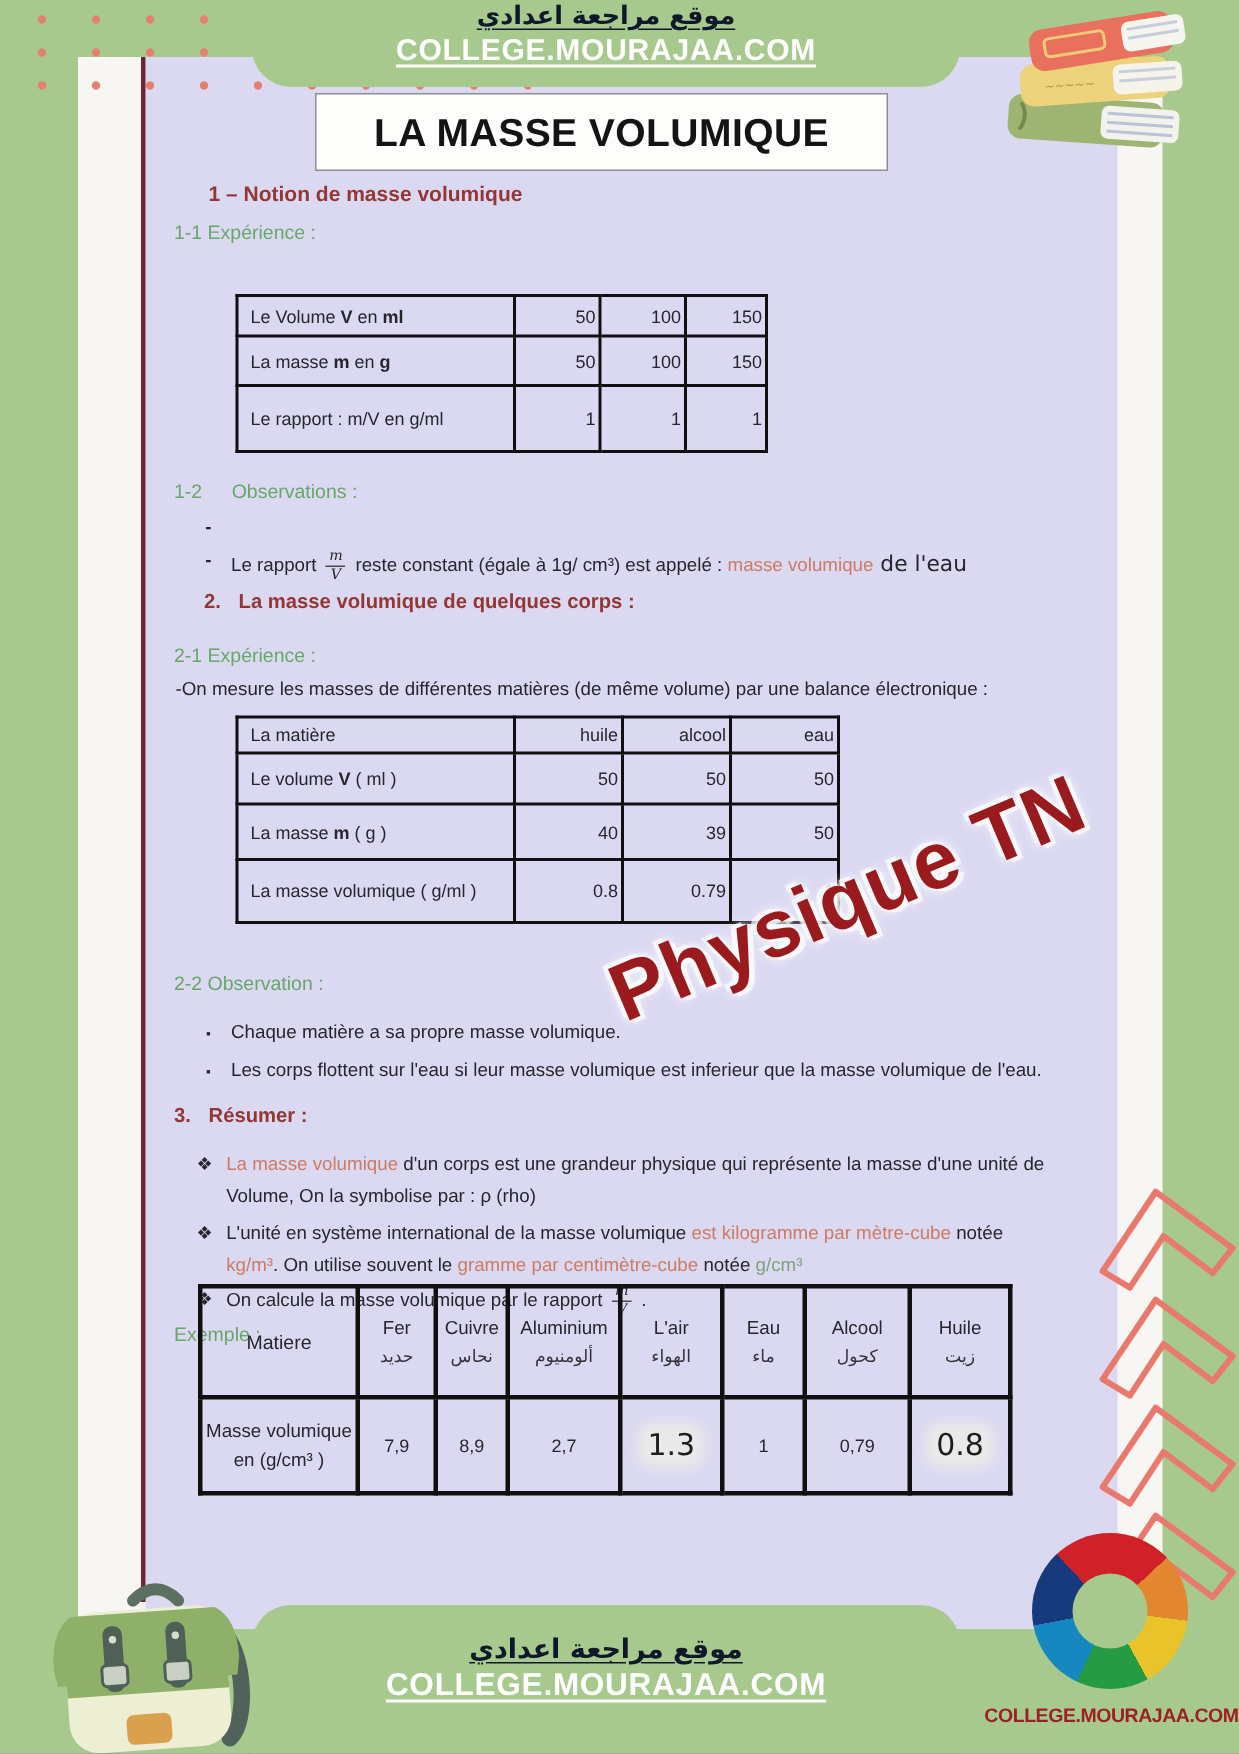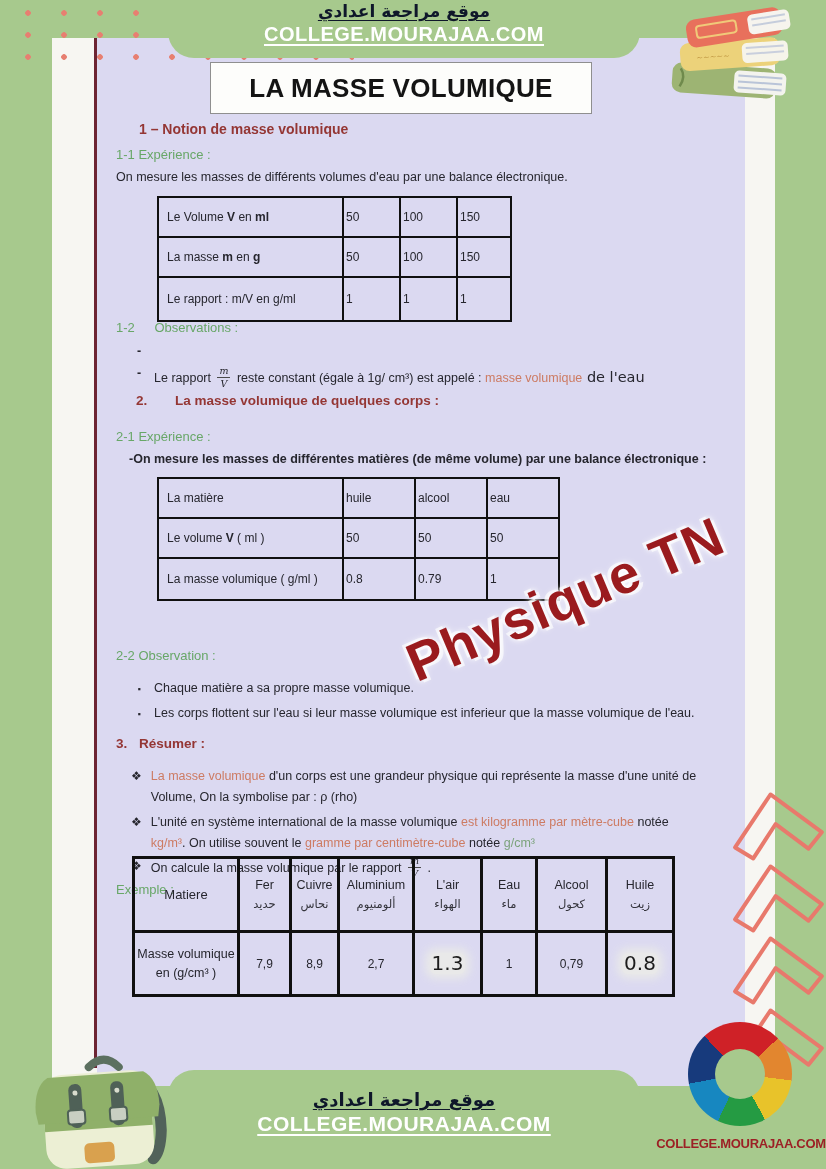--- a/index.html
+++ b/index.html
@@ -40,21 +40,21 @@
   .resume{position:absolute;z-index:4;display:flex;gap:9px;font-size:12.5px;color:#26262e;}
   .resume .mk-d{font-size:12px;line-height:21px;}
   .resume .rtxt{width:565px;line-height:21px;}
   .frac{display:inline-block;vertical-align:-5px;text-align:center;line-height:1;font-size:9.5px;margin:0 3px;
         font-family:"DejaVu Serif",serif;font-style:italic;color:#26262e;}
   .frac .num{display:block;border-bottom:1px solid #4a4a4a;padding:0 2px 1px;}
   .frac .den{display:block;padding-top:1px;}
   
   .tbl{position:absolute;z-index:4;border-collapse:collapse;table-layout:fixed;}
   .tbl td{border:2px solid #101010;padding:0 8px;font-size:12px;color:#26262e;overflow:hidden;}
-  .tbl .val{text-align:left;padding:12px 2px;}
+  .tbl .val{text-align:right;padding:0 2px;}
   .t3 td{border-width:3px;text-align:center;padding:0 2px;}
   .t3 .fr{display:block;font-size:12.5px;line-height:1.5;}
   .t3 .ar{display:block;font-size:11.5px;font-family:"DejaVu Sans",sans-serif;line-height:1.6;color:#33333b;}
   .t3 .mat{font-size:13px;}
   .t3 .mlbl{font-size:12.5px;line-height:1.45;}
   .edited{display:inline-block;font-size:20px;font-family:"DejaVu Sans",sans-serif;color:#1d1d1d;
           background:#e9e9e9;box-shadow:0 0 8px 5px #e9e9e9;border-radius:6px;line-height:1.05;padding:0 2px;}
   
   .watermark{position:absolute;left:365px;top:568px;width:400px;z-index:9;text-align:center;
      transform:rotate(-23deg);font-size:54px;font-weight:bold;color:#9a1b1e;letter-spacing:1px;white-space:nowrap;
@@ -109,21 +109,20 @@
       <rect x="32" y="17" width="40" height="12" rx="3" fill="none" stroke="#f0c979" stroke-width="2"></rect>
     </g>
   </svg>
 
   <div class="title-box">
     <span class="title-text">LA MASSE VOLUMIQUE</span>
   </div>
 
   <div class="h-red" style="left:139px;top:121px;">1 – Notion de masse volumique</div>
   <div class="h-green" style="left:116px;top:147px;">1-1 Expérience :</div>
-  <div class="body-txt" style="left:116px;top:170px;">On mesure les masses de différents volumes d'eau par une balance électronique.</div>
 
   <table class="tbl t1" style="left:157px;top:196px;">
     <colgroup>
         <col style="width:185px">
         <col style="width:57px">
         <col style="width:57px">
         <col style="width:54px">
       </colgroup>
     <tbody>
         <tr style="height:27px">
@@ -156,43 +155,49 @@
     <span class="mk">-</span>
   </div>
 
   <div class="bullet" style="left:134px;top:366px;width:600px;">
     <span class="mk">-</span>
     <span><span>Le rapport </span><span class="frac"><span class="num">m</span><span class="den">V</span></span><span> reste constant (égale à 1g/ cm³) est appelé : </span><span class="hl">masse volumique</span><span class="bigfont"> de l'eau</span></span>
   </div>
 
   <div class="h-red" style="left:136px;top:393px;font-size:13.5px;">
     <span>2.</span>
-    <span style="margin-left:24px">La masse volumique de quelques corps :</span>
+    <span style="margin-left:8px">La masse volumique de quelques corps :</span>
   </div>
   <div class="h-green" style="left:116px;top:429px;">2-1 Expérience :</div>
-  <div class="body-txt" style="left:129px;top:452px;font-weight:bold;">-On mesure les masses de différentes matières (de même volume) par une balance électronique :</div>
+  <div class="body-txt" style="left:117px;top:452px;">-On mesure les masses de différentes matières (de même volume) par une balance électronique :</div>
 
   <table class="tbl t2" style="left:157px;top:477px;">
     <colgroup>
         <col style="width:185px">
         <col style="width:72px">
         <col style="width:72px">
         <col style="width:72px">
       </colgroup>
     <tbody>
-        <tr style="height:34px">
+        <tr style="height:24px">
       <td>La matière</td>
       <td class="val">huile</td>
       <td class="val">alcool</td>
       <td class="val">eau</td>
     </tr>
     <tr style="height:34px">
       <td><span>Le volume </span><b>V</b><span> ( ml )</span></td>
       <td class="val">50</td>
       <td class="val">50</td>
+      <td class="val">50</td>
+    </tr>
+    <tr style="height:37px">
+      <td><span>La masse </span><b>m</b><span> ( g )</span></td>
+      <td class="val">40</td>
+      <td class="val">39</td>
       <td class="val">50</td>
     </tr>
     <tr style="height:42px">
       <td>La masse volumique ( g/ml )</td>
       <td class="val">0.8</td>
       <td class="val">0.79</td>
       <td class="val">1</td>
     </tr>
   </tbody>
     </table>

